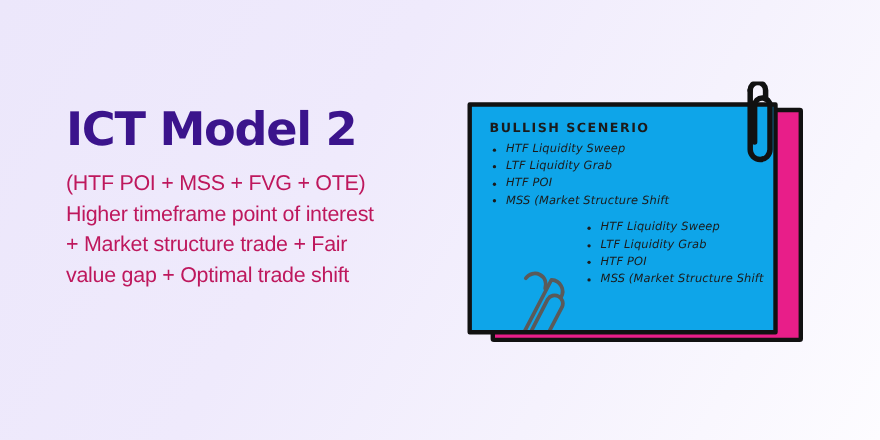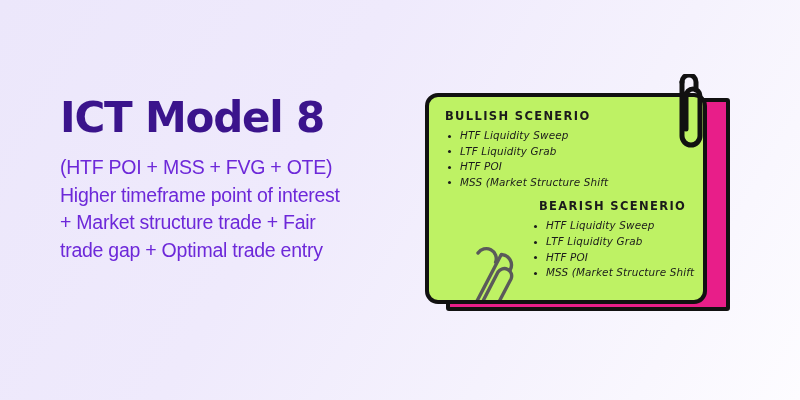--- a/index.html
+++ b/index.html
@@ -33,21 +33,21 @@
     letter-spacing: -1.2px;
     color: #3b148c;
     line-height: 1.05;
     margin: 0 0 14px 0;
     white-space: nowrap;
   }
   .subtitle {
     font-family: "Liberation Sans", sans-serif;
     font-size: 19.5px;
     font-weight: normal;
-    color: #6d28d9;
+    color: #be185d;
     line-height: 1.42;
     margin: 0;
     letter-spacing: -0.25px;
   }
   .subtitle div { white-space: nowrap; }
 
   
   .card-stack {
     position: absolute;
     left: 424px;
@@ -65,23 +65,23 @@
     border: 4.5px solid #111;
     border-radius: 3px;
     box-sizing: border-box;
   }
   .card-front {
     position: absolute;
     left: 1px;
     top: 19px;
     width: 282px;
     height: 211px;
-    background: #bef264;
+    background: #0ea5e9;
     border: 4.5px solid #111;
-    border-radius: 13px;
+    border-radius: 2px;
     box-sizing: border-box;
     overflow: hidden;
   }
   .card-inner {
     position: absolute;
     inset: 0;
     padding: 10px 10px 0 12px;
   }
 
   
@@ -141,26 +141,26 @@
     height: 80px;
     pointer-events: none;
   }
 </style>
 </head>
 <body>
 
 <div id="canvas">
 
   <div class="left-block">
-    <h1 class="title">ICT Model 8</h1>
+    <h1 class="title">ICT Model 2</h1>
     <div class="subtitle">
       <div>(HTF POI + MSS + FVG + OTE)</div>
       <div>Higher timeframe point of interest</div>
       <div>+ Market structure trade + Fair</div>
-      <div>trade gap + Optimal trade entry</div>
+      <div>value gap + Optimal trade shift</div>
     </div>
   </div>
 
   <div class="card-stack">
 
     <div class="card-back"></div>
 
     <div class="card-front">
       <div class="card-inner">
 
@@ -168,21 +168,20 @@
           <div class="section-heading">BULLISH SCENERIO</div>
           <ul class="scen-list">
             <li>HTF Liquidity Sweep</li>
             <li>LTF Liquidity Grab</li>
             <li>HTF POI</li>
             <li>MSS (Market Structure Shift</li>
           </ul>
         </div>
 
         <div class="bearish-block">
-          <div class="section-heading">BEARISH SCENERIO</div>
           <ul class="scen-list">
             <li>HTF Liquidity Sweep</li>
             <li>LTF Liquidity Grab</li>
             <li>HTF POI</li>
             <li>MSS (Market Structure Shift</li>
 
           </ul>
         </div>
 
         <svg class="clip-gray" viewBox="0 0 58 80">

